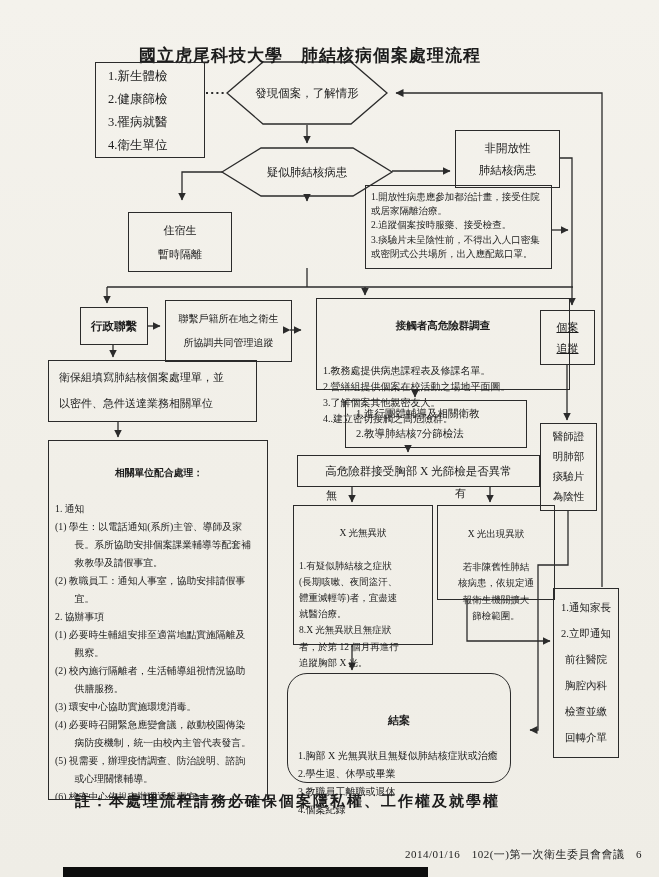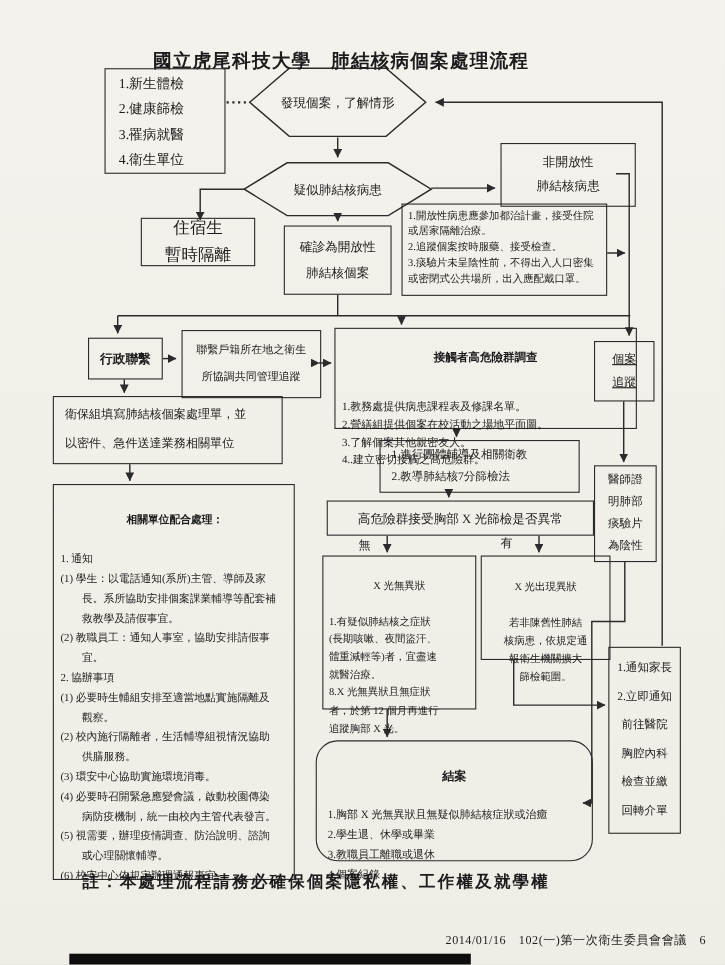--- a/index.html
+++ b/index.html
@@ -91,39 +91,37 @@
   <div class="lbl" style="left:60px;top:44px;width:500px;text-align:center;font-size:17px;font-weight:bold;letter-spacing:1px;">國立虎尾科技大學　肺結核病個案處理流程</div>
 
   <div class="node" style="left:95px;top:62px;width:110px;height:96px;font-size:12.5px;line-height:23px;padding:2px 0 12px 12px;">1.新生體檢
 2.健康篩檢
 3.罹病就醫
 4.衛生單位</div>
 
   <div class="hexlabel" style="left:232px;top:86px;width:150px;font-size:11.5px;">發現個案，了解情形</div>
   <div class="hexlabel" style="left:237px;top:165px;width:140px;font-size:11.5px;">疑似肺結核病患</div>
 
-  <div class="node center" style="left:455px;top:130px;width:123px;height:58px;font-size:11.5px;line-height:22px;">非開放性
+  <div class="node center" style="left:455px;top:130px;width:105px;height:58px;font-size:11.5px;line-height:22px;">非開放性
 肺結核病患</div>
 
-  <div class="node center" style="left:128px;top:198px;width:104px;height:44px;font-size:15px;line-height:24px;">住宿生
+  <div class="node center" style="left:128px;top:212px;width:104px;height:60px;font-size:11px;line-height:24px;">住宿生
 暫時隔離</div>
 
-  <div class="node center" style="left:258px;top:205px;width:98px;height:63px;font-size:11.5px;line-height:24px;">確診為開放性
-肺結核個案</div>
 
   <div class="node" style="left:365px;top:185px;width:187px;height:84px;font-size:9.5px;line-height:14.2px;padding:4px 5px;">1.開放性病患應參加都治計畫，接受住院或居家隔離治療。
 2.追蹤個案按時服藥、接受檢查。
 3.痰驗片未呈陰性前，不得出入人口密集或密閉式公共場所，出入應配戴口罩。</div>
 
   <div class="node center" style="left:80px;top:307px;width:68px;height:38px;font-size:11.5px;font-weight:bold;">行政聯繫</div>
 
   <div class="node center" style="left:165px;top:300px;width:127px;height:62px;font-size:10px;line-height:24px;">聯繫戶籍所在地之衛生
 所協調共同管理追蹤</div>
 
-  <div class="node" style="left:304px;top:298px;width:275px;height:92px;font-size:10px;line-height:16.2px;padding:3px 6px;">
+  <div class="node" style="left:316px;top:298px;width:254px;height:92px;font-size:10px;line-height:16.2px;padding:3px 6px;">
     <div class="boxtitle" style="font-size:10.5px;font-weight:bold;">接觸者高危險群調查</div>
     <div style="white-space:pre-line;margin-top:12px;">1.教務處提供病患課程表及修課名單。
 2.營繕組提供個案在校活動之場地平面圖。
 3.了解個案其他親密友人。
 4..建立密切接觸之高危險群。</div>
   </div>
 
   <div class="node center" style="left:540px;top:310px;width:55px;height:55px;font-size:11px;line-height:21px;text-decoration:underline;">個案
 追蹤</div>
 
@@ -185,21 +183,21 @@
 痰驗片
 為陰性</div>
 
   <div class="node center" style="left:553px;top:588px;width:66px;height:170px;font-size:10.5px;line-height:26px;">1.通知家長
 2.立即通知
 前往醫院
 胸腔內科
 檢查並繳
 回轉介單</div>
 
-  <div class="node rounded" style="left:287px;top:673px;width:252px;height:110px;font-size:10px;line-height:18px;padding:5px 10px;">
+  <div class="node rounded" style="left:287px;top:673px;width:224px;height:110px;font-size:10px;line-height:18px;padding:19px 10px;">
     <div class="boxtitle" style="font-weight:bold;font-size:11px;">結案</div>
     <div style="white-space:pre-line;">1.胸部 X 光無異狀且無疑似肺結核症狀或治癒
 2.學生退、休學或畢業
 3.教職員工離職或退休
 4.個案紀錄</div>
   </div>
 
   <div class="lbl" style="left:75px;top:792px;width:500px;font-size:15px;font-weight:bold;letter-spacing:2px;">註：本處理流程請務必確保個案隱私權、工作權及就學權</div>
 
   <div class="lbl" style="left:280px;top:847px;width:362px;text-align:right;font-size:11px;letter-spacing:0.5px;">2014/01/16　102(一)第一次衛生委員會會議　6</div>

